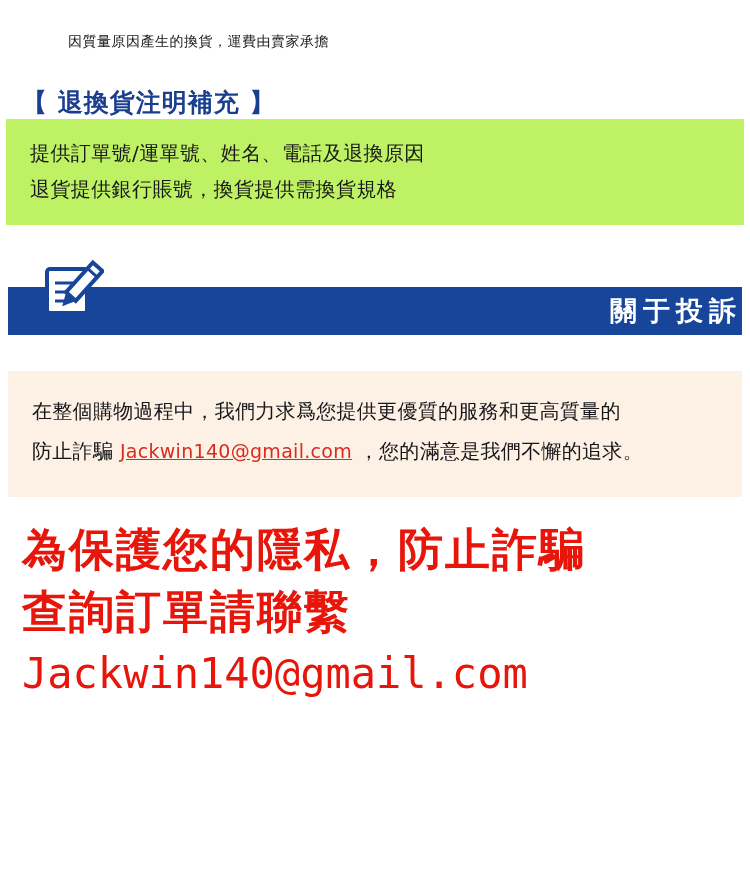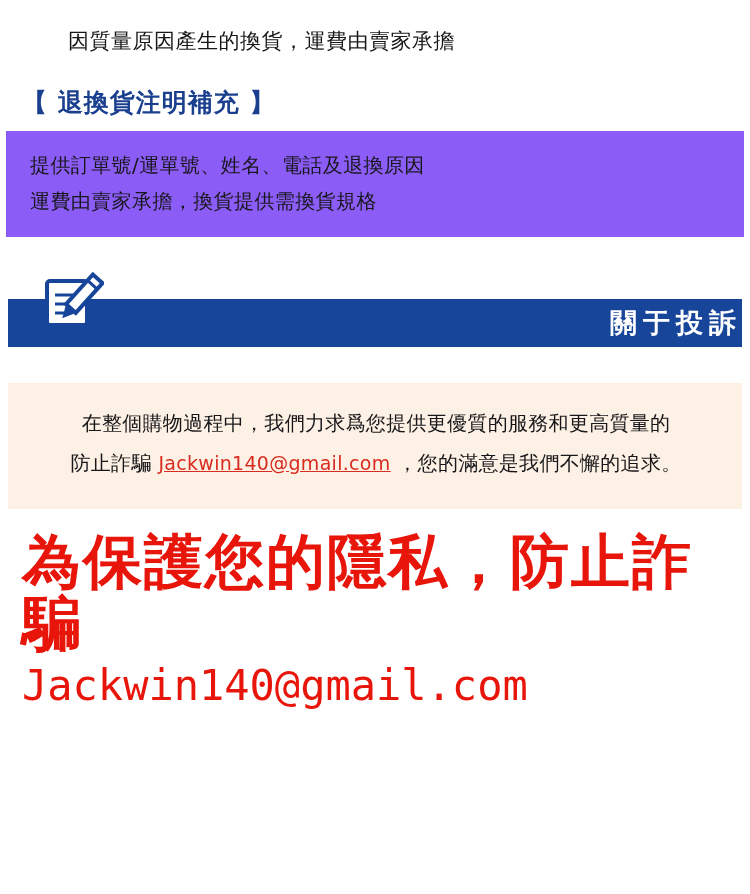--- a/index.html
+++ b/index.html
@@ -21,41 +21,40 @@
     height: 894px;
     position: relative;
     box-sizing: border-box;
   }
 
   
   .policy-lines {
     padding: 18px 0 0 0;
   }
   .policy-line {
-    font-size: 21px;
+    font-size: 14px;
     line-height: 46px;
     color: #17171a;
     padding-left: 68px;
     letter-spacing: 0.5px;
   }
 
   
   .bracket-heading {
     font-size: 25px;
     font-weight: bold;
     color: #1a3f8f;
     padding-left: 22px;
     margin-top: 22px;
-    margin-bottom: 12px;
     letter-spacing: 1px;
   }
 
   
   .note-block {
-    background: #8b5cf6;
+    background: #bef264;
     padding: 16px 24px 18px 24px;
     margin: 0 6px 0 6px;
   }
   .note-line {
     font-size: 20px;
     line-height: 36px;
     color: #17171a;
     letter-spacing: 0.4px;
   }
 
@@ -90,21 +89,20 @@
     width: 62px;
     height: 62px;
     z-index: 3;
   }
 
   
   .complaint-block {
     background: #fdf0e4;
     margin: 34px 8px 0 8px;
     padding: 20px 22px 26px 24px;
-    text-align: center;
   }
   .complaint-line {
     font-size: 20px;
     line-height: 40px;
     color: #17171a;
     letter-spacing: 0.3px;
   }
   .email-inline {
     color: #d92b1f;
     font-family: "DejaVu Sans", "Liberation Sans", sans-serif;
@@ -112,21 +110,21 @@
     font-size: 19px;
   }
 
   
   .warning {
     margin-top: 22px;
     padding-left: 22px;
   }
   .warning-line {
     color: #e8150b;
-    font-size: 59px;
+    font-size: 45px;
     font-weight: bold;
     line-height: 62px;
     letter-spacing: 2px;
   }
   .warning-email {
     color: #e8150b;
     font-size: 42px;
     font-weight: normal;
     line-height: 62px;
     font-family: "DejaVu Sans Mono", "Liberation Mono", monospace;
@@ -139,21 +137,21 @@
 <div class="page">
 
   <div class="policy-lines">
     <div class="policy-line">因質量原因產生的換貨，運費由賣家承擔</div>
   </div>
 
   <div class="bracket-heading">【 退換貨注明補充 】</div>
 
   <div class="note-block">
     <div class="note-line">提供訂單號/運單號、姓名、電話及退換原因</div>
-    <div class="note-line">運費由賣家承擔，換貨提供需換貨規格</div>
+    <div class="note-line">退貨提供銀行賬號，換貨提供需換貨規格</div>
   </div>
 
   <div class="banner-wrap">
     <div class="banner">
       <span class="banner-title">關于投訴</span>
     </div>
     <span class="banner-icon">
       <svg width="62" height="62" viewBox="0 0 62 62" xmlns="http://www.w3.org/2000/svg">
         <rect x="5" y="10" width="40" height="44" rx="3" fill="#ffffff" stroke="#17459a" stroke-width="4"></rect>
         <line x1="13" y1="24" x2="31" y2="24" stroke="#17459a" stroke-width="3"></line>
@@ -172,16 +170,17 @@
     <div class="complaint-line">在整個購物過程中，我們力求爲您提供更優質的服務和更高質量的</div>
     <div class="complaint-line">
       <span>防止詐騙</span>
       <a class="email-inline" href="#">Jackwin140@gmail.com</a>
       <span>，您的滿意是我們不懈的追求。</span>
     </div>
   </div>
 
   <div class="warning">
     <div class="warning-line">為保護您的隱私，防止詐騙</div>
+    <div class="warning-line">查詢訂單請聯繫</div>
     <div class="warning-email">Jackwin140@gmail.com</div>
   </div>
 
 </div>
 
 </body></html>

